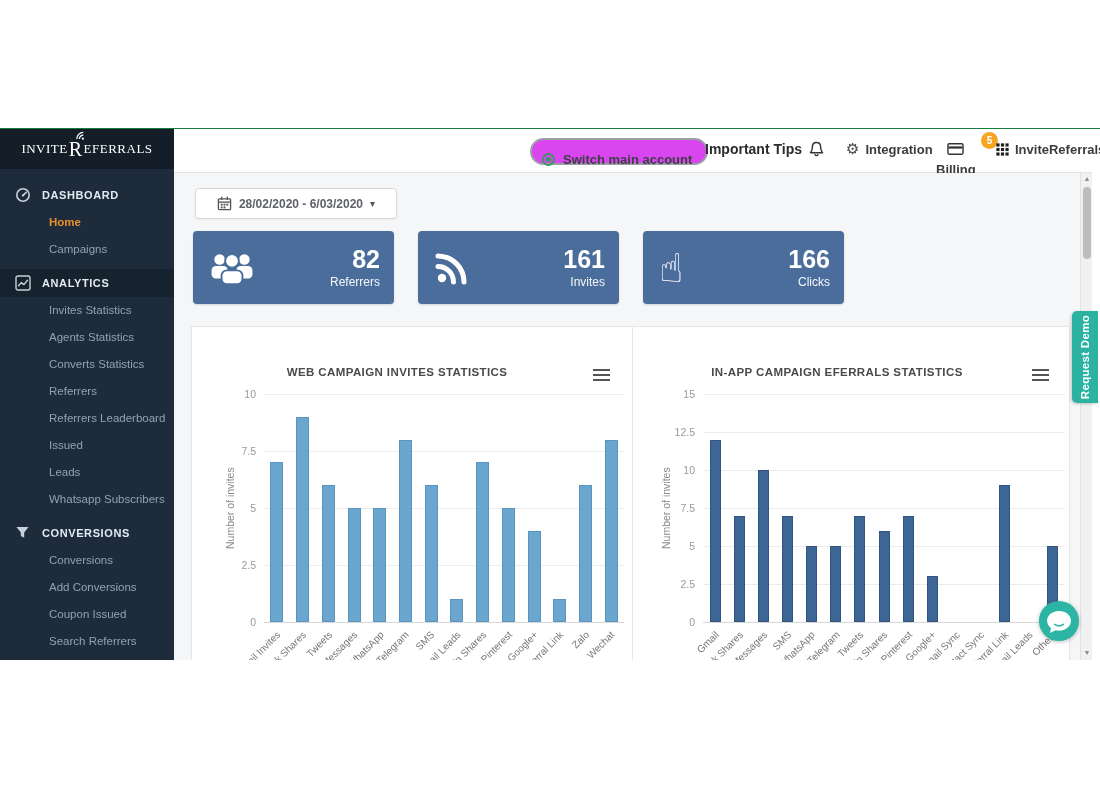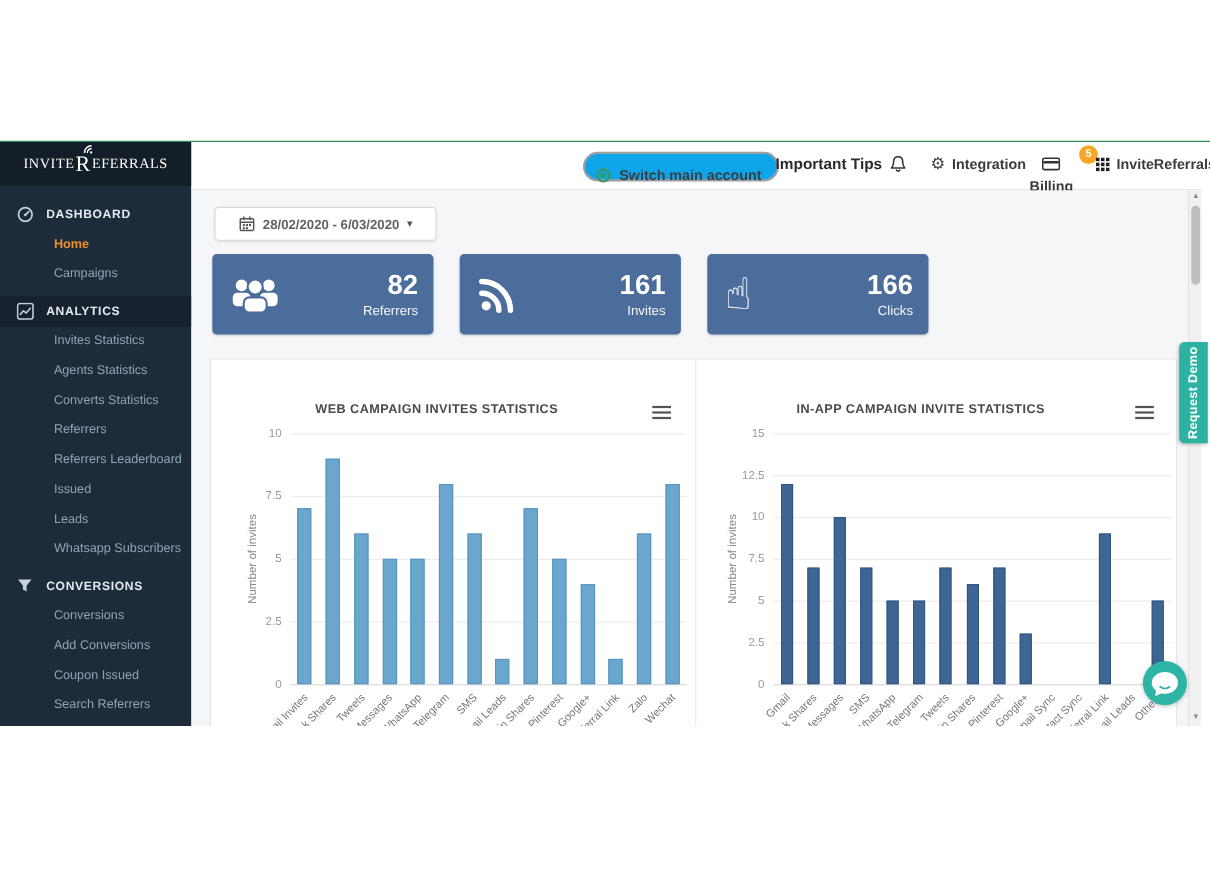--- a/index.html
+++ b/index.html
@@ -14,21 +14,21 @@
   #logo .lg-waves { position:absolute; top:-7px; left:6px; }
   #side-nav { padding-top:6px; }
   .side-sec { height:28px; margin-top:6px; display:flex; align-items:center; gap:11px; padding-left:15px; color:#e3eaf1; font-size:11px; font-weight:bold; letter-spacing:.6px; cursor:pointer; }
   .side-sec.dark { background:#16222e; }
   .side-sec .sicon { width:16px; height:16px; display:inline-flex; }
   .side-item { height:27px; line-height:27px; padding-left:49px; color:#90a3b5; font-size:11.5px; cursor:pointer; white-space:nowrap; }
   .side-item.active { color:#e8912d; font-weight:bold; }
 
   
   #topbar { position:absolute; left:174px; top:0; width:918px; height:44px; background:#fff; border-bottom:1px solid #e3e3e3; }
-  #switch-btn { position:absolute; left:356px; top:9px; height:27px; display:flex; align-items:center; gap:8px; padding:16px 14px 0 10px; background:#0ea5e9; border:2px solid #9aa0a6; border-radius:15px; font-size:13px; font-weight:bold; color:#3c4043; font-family:inherit; cursor:pointer; }
+  #switch-btn { position:absolute; left:356px; top:9px; height:27px; display:flex; align-items:center; gap:8px; padding:16px 14px 0 10px; background:#d946ef; border:2px solid #9aa0a6; border-radius:15px; font-size:13px; font-weight:bold; color:#3c4043; font-family:inherit; cursor:pointer; }
   .radio-ring { width:13px; height:13px; border:2px solid #3f9464; border-radius:50%; display:flex; align-items:center; justify-content:center; }
   .radio-dot { width:5px; height:5px; background:#2aa05a; border-radius:50%; }
   #tips { position:absolute; left:531px; top:11px; display:flex; align-items:center; gap:6px; font-size:14px; font-weight:bold; color:#2b2b2b; cursor:pointer; }
   #tips-badge { position:absolute; left:276px; top:-8px; width:17px; height:17px; background:#f5a623; color:#fff; border-radius:50%; font-size:10px; font-weight:bold; display:flex; align-items:center; justify-content:center; }
   .hdr-item { position:absolute; top:13px; display:flex; align-items:center; gap:6px; font-size:13px; font-weight:bold; color:#3b3b3b; cursor:pointer; }
   #hdr-integration { left:672px; }
   #hdr-billing { left:762px;flex-direction:column; }
   #hdr-brand { left:822px; font-weight:bold; }
   .gear-ch { font-family:"DejaVu Sans", sans-serif; font-size:15px; line-height:1; color:#444; }
 
@@ -284,21 +284,21 @@
             <div class="bar" style="left: 289.214px; width: 13px; height: 22.8px; background: rgb(107, 166, 206); border: 1px solid rgb(89, 149, 192);"></div>
             <div class="xlabel" style="right: 66.2857px; top: 235px;">Referral Link</div>
             <div class="bar" style="left: 314.929px; width: 13px; height: 136.8px; background: rgb(107, 166, 206); border: 1px solid rgb(89, 149, 192);"></div>
             <div class="xlabel" style="right: 40.5714px; top: 235px;">Zalo</div>
             <div class="bar" style="left: 340.643px; width: 13px; height: 182.4px; background: rgb(107, 166, 206); border: 1px solid rgb(89, 149, 192);"></div>
             <div class="xlabel" style="right: 14.8571px; top: 235px;">Wechat</div>
           </div>
       </div>
       <div id="chart-divider"></div>
       <div class="chart" id="chart1">
-        <div class="chart-title">IN-APP CAMPAIGN INVITE STATISTICS</div>
+        <div class="chart-title">IN-APP CAMPAIGN EFERRALS STATISTICS</div>
         <div class="chart-menu">
             <div></div>
             <div></div>
             <div></div>
           </div>
         <div class="ylabel">Number of invites</div>
         <div class="plot">
             <div class="gridline zero" style="top: 228px;"></div>
             <div class="ytick" style="top: 221.5px;">0</div>
             <div class="gridline" style="top: 190px;"></div>

